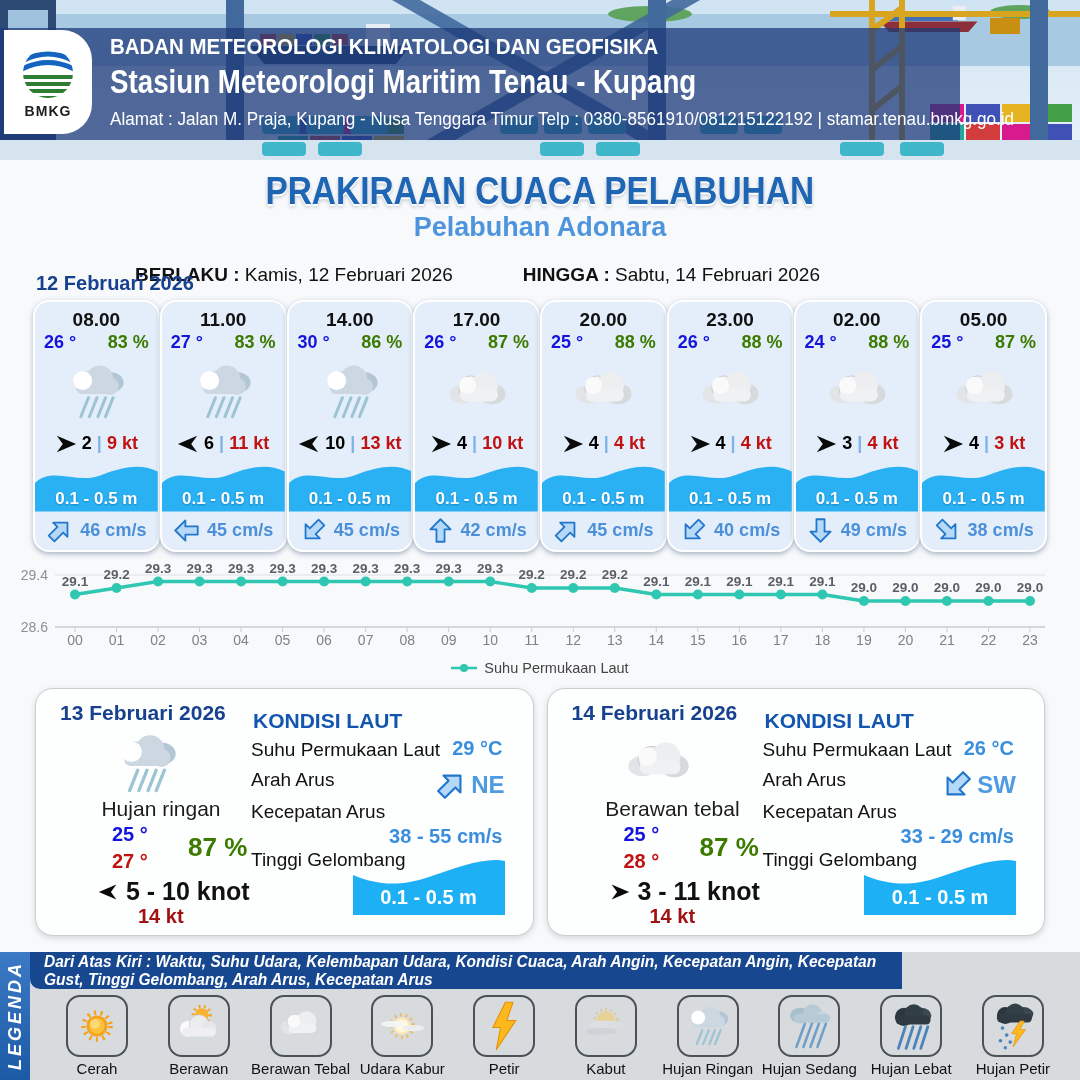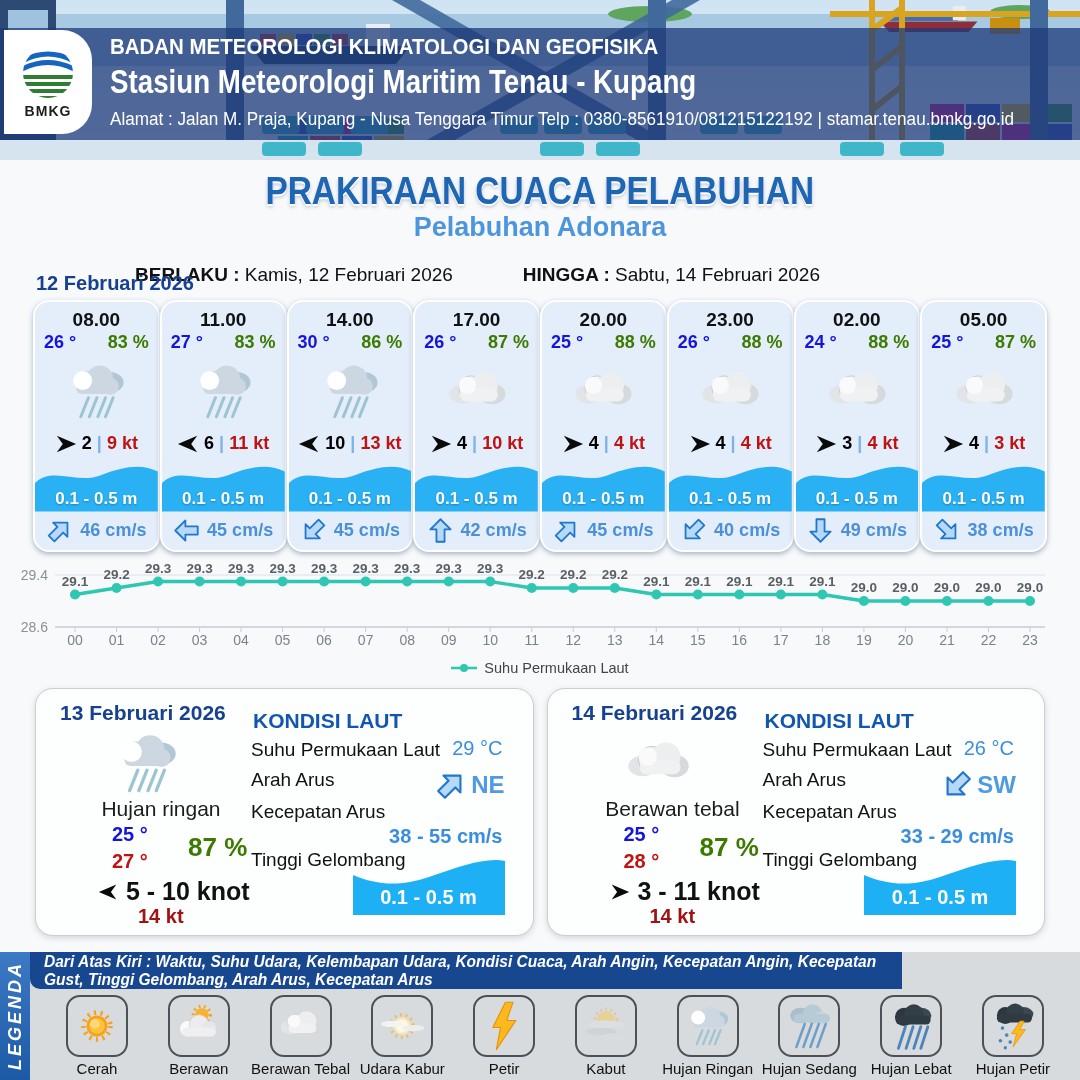--- a/index.html
+++ b/index.html
@@ -2,21 +2,21 @@
 <html><head>
 <meta charset="utf-8">
 <style>
   * { margin:0; padding:0; box-sizing:border-box; }
   html,body { width:1080px; height:1080px; }
   body { font-family:"Liberation Sans", sans-serif; background:#f7f9fb; position:relative; overflow:hidden; }
 
   
   .header { position:absolute; top:0; left:0; width:1080px; height:160px; overflow:hidden; }
   .header svg.illus { position:absolute; top:0; left:0; width:1080px; height:160px; }
-  .band { position:absolute; top:28px; left:0; width:1080px; height:112px;
+  .band { position:absolute; top:28px; left:0; width:960px; height:112px;
           background:rgba(28,56,120,.74); }
   .htext { position:absolute; left:110px; top:6px; color:#fff; }
   .org { font-size:22px; font-weight:bold; transform:scaleX(.93); transform-origin:left center; width:max-content; }
   .station { font-size:33px; font-weight:bold; margin-top:3px; transform:scaleX(.84); transform-origin:left center; width:max-content; }
   .addr { font-size:18px; margin-top:8px; transform:scaleX(.95); transform-origin:left center; width:max-content; }
   .logo { position:absolute; left:4px; top:2px; width:88px; height:104px; background:#fff;
           border-radius:0 30px 30px 0; display:flex; flex-direction:column; align-items:center; justify-content:center; gap:2px; }
   .logo-text { font-size:14px; font-weight:bold; color:#1c1c1c; letter-spacing:1px; }
 
   
@@ -69,21 +69,21 @@
   .d-cond { position:absolute; left:0; top:108px; width:250px; text-align:center; font-size:21px; color:#1c1c1c; }
   .d-tmin { position:absolute; left:76px; top:134px; font-size:20px; font-weight:bold; color:#1414dd; }
   .d-tmax { position:absolute; left:76px; top:161px; font-size:20px; font-weight:bold; color:#c11212; }
   .d-hum  { position:absolute; left:152px; top:143px; font-size:26px; font-weight:bold; color:#3d7a00; }
   .d-wind { position:absolute; left:62px; top:188px; display:flex; align-items:center; gap:8px; font-size:25px; font-weight:bold; color:#111; }
   .d-wind .f-warr, .d-wind .f-warr svg { width:20px; height:20px; }
   .d-gust { position:absolute; left:102px; top:216px; font-size:20px; font-weight:bold; color:#a31212; }
   .d-sea-h { position:absolute; left:217px; top:20px; font-size:21px; font-weight:bold; color:#1356b0; }
   .d-lab { position:absolute; left:215px; font-size:19px; color:#111; }
   .d-lab.l1 { top:50px; } .d-lab.l2 { top:80px; } .d-lab.l3 { top:112px; } .d-lab.l4 { top:160px; }
-  .d-sst { position:absolute; right:30px; top:48px; font-size:20px; font-weight:normal; color:#3b8ede; }
+  .d-sst { position:absolute; right:30px; top:48px; font-size:20px; font-weight:bold; color:#3b8ede; }
   .d-arah { position:absolute; right:28px; top:80px; display:flex; align-items:center; gap:4px;
             font-size:24px; font-weight:bold; color:#4f9be2; }
   .d-arah .f-carr, .d-arah .f-carr svg { width:32px; height:32px; }
   .d-kec { position:absolute; right:30px; top:136px; font-size:20px; font-weight:bold; color:#3b8ede; }
   .d-waveb { position:absolute; right:28px; top:166px; width:152px; height:60px; }
   .d-waveb svg { position:absolute; inset:0; width:100%; height:100%; }
   .d-wavetext { position:absolute; bottom:6px; width:100%; text-align:center; color:#fff; font-size:20px; font-weight:bold; }
 
   
   .legend { position:absolute; left:0; top:952px; width:1080px; height:128px; background:#d7dbde; }

